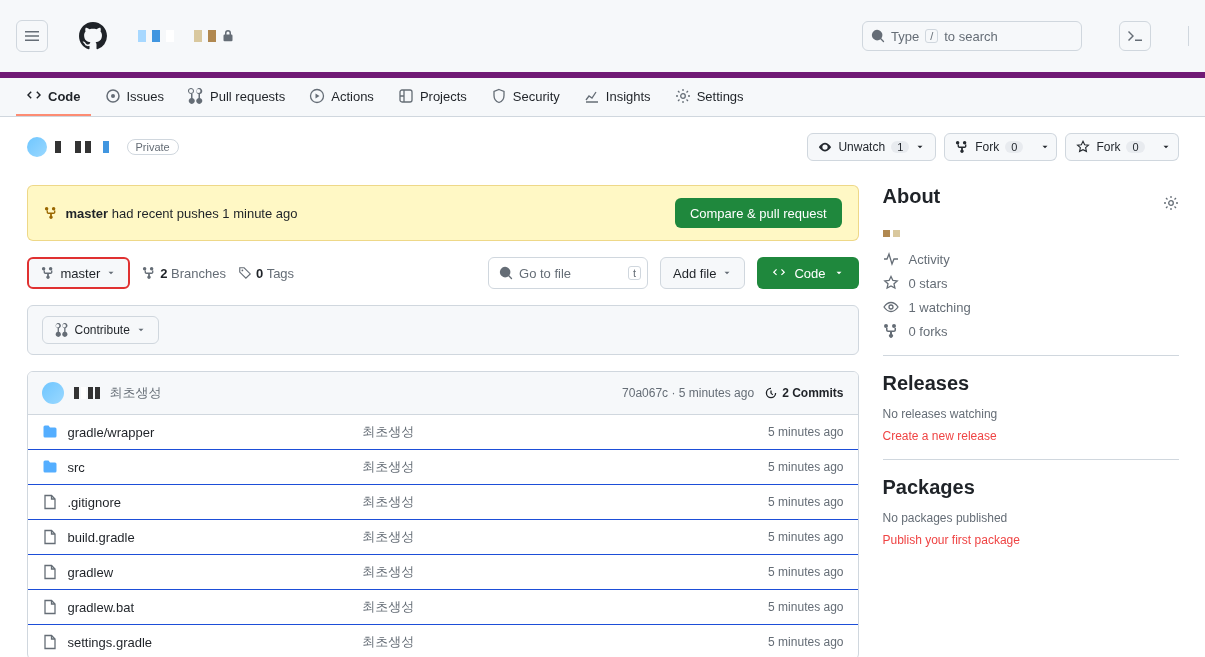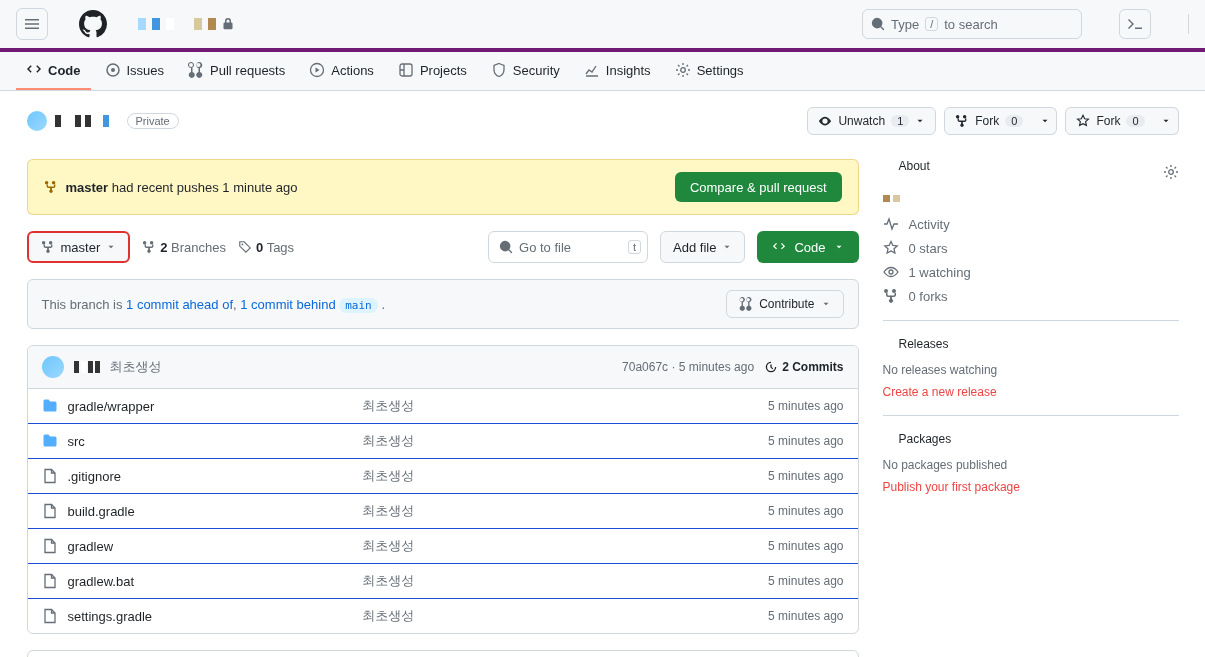--- a/index.html
+++ b/index.html
@@ -1,19 +1,19 @@
 <!DOCTYPE html>
 <html><head>
 <meta charset="utf-8">
 <style>
 * { box-sizing: border-box; margin: 0; padding: 0; }
 body { font-family: -apple-system, BlinkMacSystemFont, "Segoe UI", Helvetica, Arial, sans-serif; font-size: 14px; color: #1f2328; background: #ffffff; }
 a { color: #0969da; text-decoration: none; }
 
-.app-header { background: #f6f8fa; border-bottom: 4px solid #701a75; padding: 8px 16px; display: flex; align-items: center; gap: 29px; }
+.app-header { background: #f6f8fa; border-bottom: 6px solid #701a75; padding: 20px 16px; display: flex; align-items: center; gap: 29px; }
 .hamburger { width: 32px; height: 32px; border: 1px solid #d0d7de; border-radius: 6px; display: flex; align-items: center; justify-content: center; cursor: pointer; }
 .logo { width: 32px; height: 32px; display: flex; align-items: center; justify-content: center; }
 .repo-crumb { display: flex; align-items: center; gap: 6px; font-size: 14px; }
 .repo-crumb .pix { display: inline-block; width: 8px; height: 12px; }
 .lock-icon { color: #656d76; }
 .header-spacer { flex: 1; }
 .search-box { width: 220px; height: 30px; border: 1px solid #d0d7de; border-radius: 6px; background: #f6f8fa; display: flex; align-items: center; padding: 0 8px; gap: 6px; color: #656d76; font-size: 13px; }
 .search-box .slash { border: 1px solid #d0d7de; border-radius: 3px; padding: 0 4px; font-size: 11px; }
 .cmd-btn { width: 32px; height: 30px; border: 1px solid #d0d7de; border-radius: 6px; display: flex; align-items: center; justify-content: center; margin-left: 8px; cursor: pointer; }
 .sep { width: 1px; height: 20px; background: #d0d7de; margin-left: 8px; }
@@ -71,21 +71,21 @@
 .file-row:last-child { border-bottom: none; }
 .file-name { display: flex; align-items: center; gap: 10px; }
 .file-name .folder { color: #54aeff; }
 .file-name .file { color: #656d76; }
 .file-commit { color: #656d76; }
 .file-time { color: #656d76; text-align: right; font-size: 12px; }
 
 .readme-box { border: 1px solid #d0d7de; border-radius: 6px; margin-top: 16px; }
 .readme-head { padding: 10px 14px; display: flex; align-items: center; gap: 8px; font-size: 13px; font-weight: 600; }
 
-.sidebar h2 { font-size: 12px; font-weight: 400; margin-bottom: 12px; margin-left: 16px; }
+.sidebar h2 { font-size: 20px; font-weight: 700; margin-bottom: 12px; }
 .sidebar-section { border-bottom: 1px solid #d0d7de; padding-bottom: 16px; margin-bottom: 16px; }
 .about-head { display: flex; justify-content: space-between; align-items: center; }
 .about-pix { display: flex; gap: 3px; margin: 10px 0 14px 0; }
 .about-pix span { width: 7px; height: 7px; display: inline-block; }
 .side-list { list-style: none; display: flex; flex-direction: column; gap: 8px; font-size: 13px; color: #656d76; }
 .side-list li { display: flex; align-items: center; gap: 10px; cursor: pointer; }
 .side-note { font-size: 12px; color: #656d76; margin-bottom: 6px; }
 .side-link { font-size: 12px; color: #ef4444; }
 
 svg { flex-shrink: 0; }
@@ -302,27 +302,20 @@
               <path fill="currentColor" d="M4.7 3.3L1 7l3.7 3.7 1-1L3 7l2.7-2.7-1-1zm6.6 0l-1 1L13 7l-2.7 2.7 1 1L15 7l-3.7-3.7z"></path>
             </svg>
           <span>Code</span>
           <svg width="10" height="10" viewBox="0 0 16 16">
               <path fill="currentColor" d="M4 6l4 4 4-4z"></path>
             </svg>
         </div>
       </div>
 
       <div class="compare-box">
-        <div class="left">
-          <span>This branch is</span>
-          <a href="#">1 commit ahead of</a>,
-          <a href="#">1 commit behind</a>
-          <span class="main-pill">main</span>
-          <span>.</span>
-        </div>
         <div class="contribute-btn">
           <svg width="14" height="14" viewBox="0 0 16 16">
               <path fill="#656d76" d="M5 3a2 2 0 11-4 0 2 2 0 014 0zm-2 3v4a3 3 0 101.5 0V6A3 3 0 103 6zm9.5-3a2 2 0 11-4 0 2 2 0 014 0zm-2 3v4a3 3 0 101.5 0V6a3 3 0 10-1.5 0z"></path>
             </svg>
           <span>Contribute</span>
           <svg width="10" height="10" viewBox="0 0 16 16">
               <path fill="#656d76" d="M4 6l4 4 4-4z"></path>
             </svg>
         </div>
       </div>

